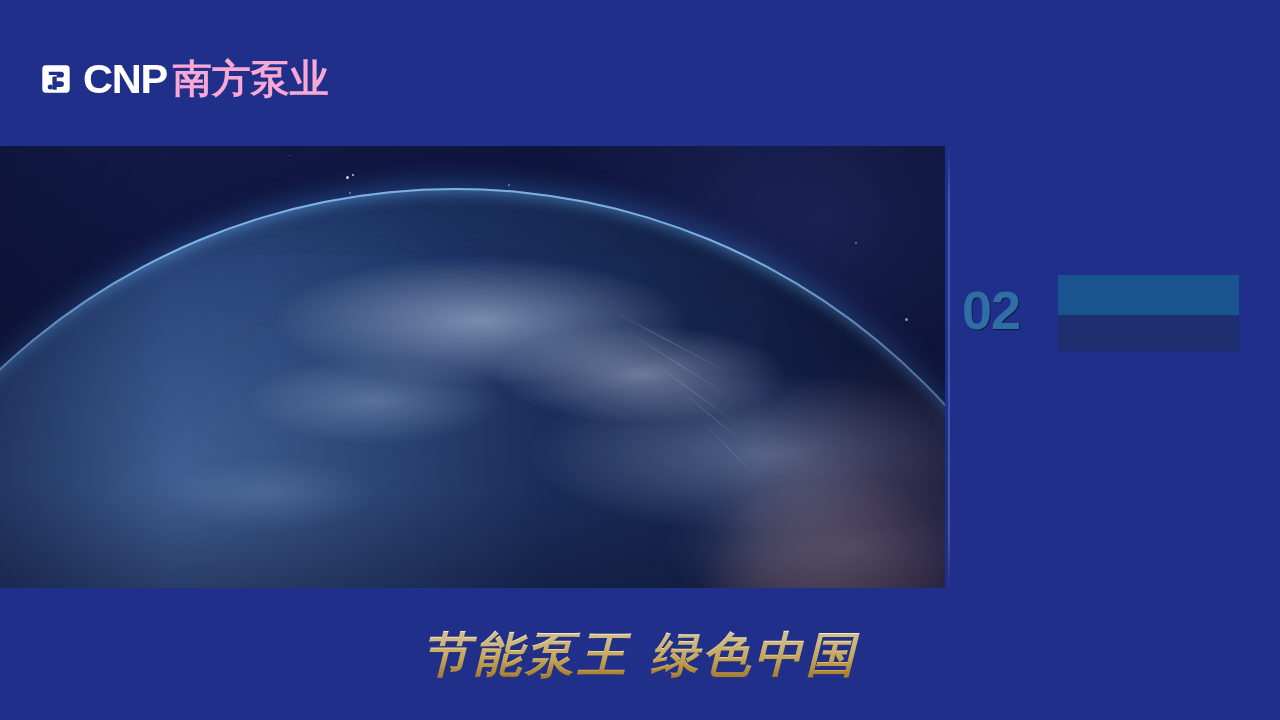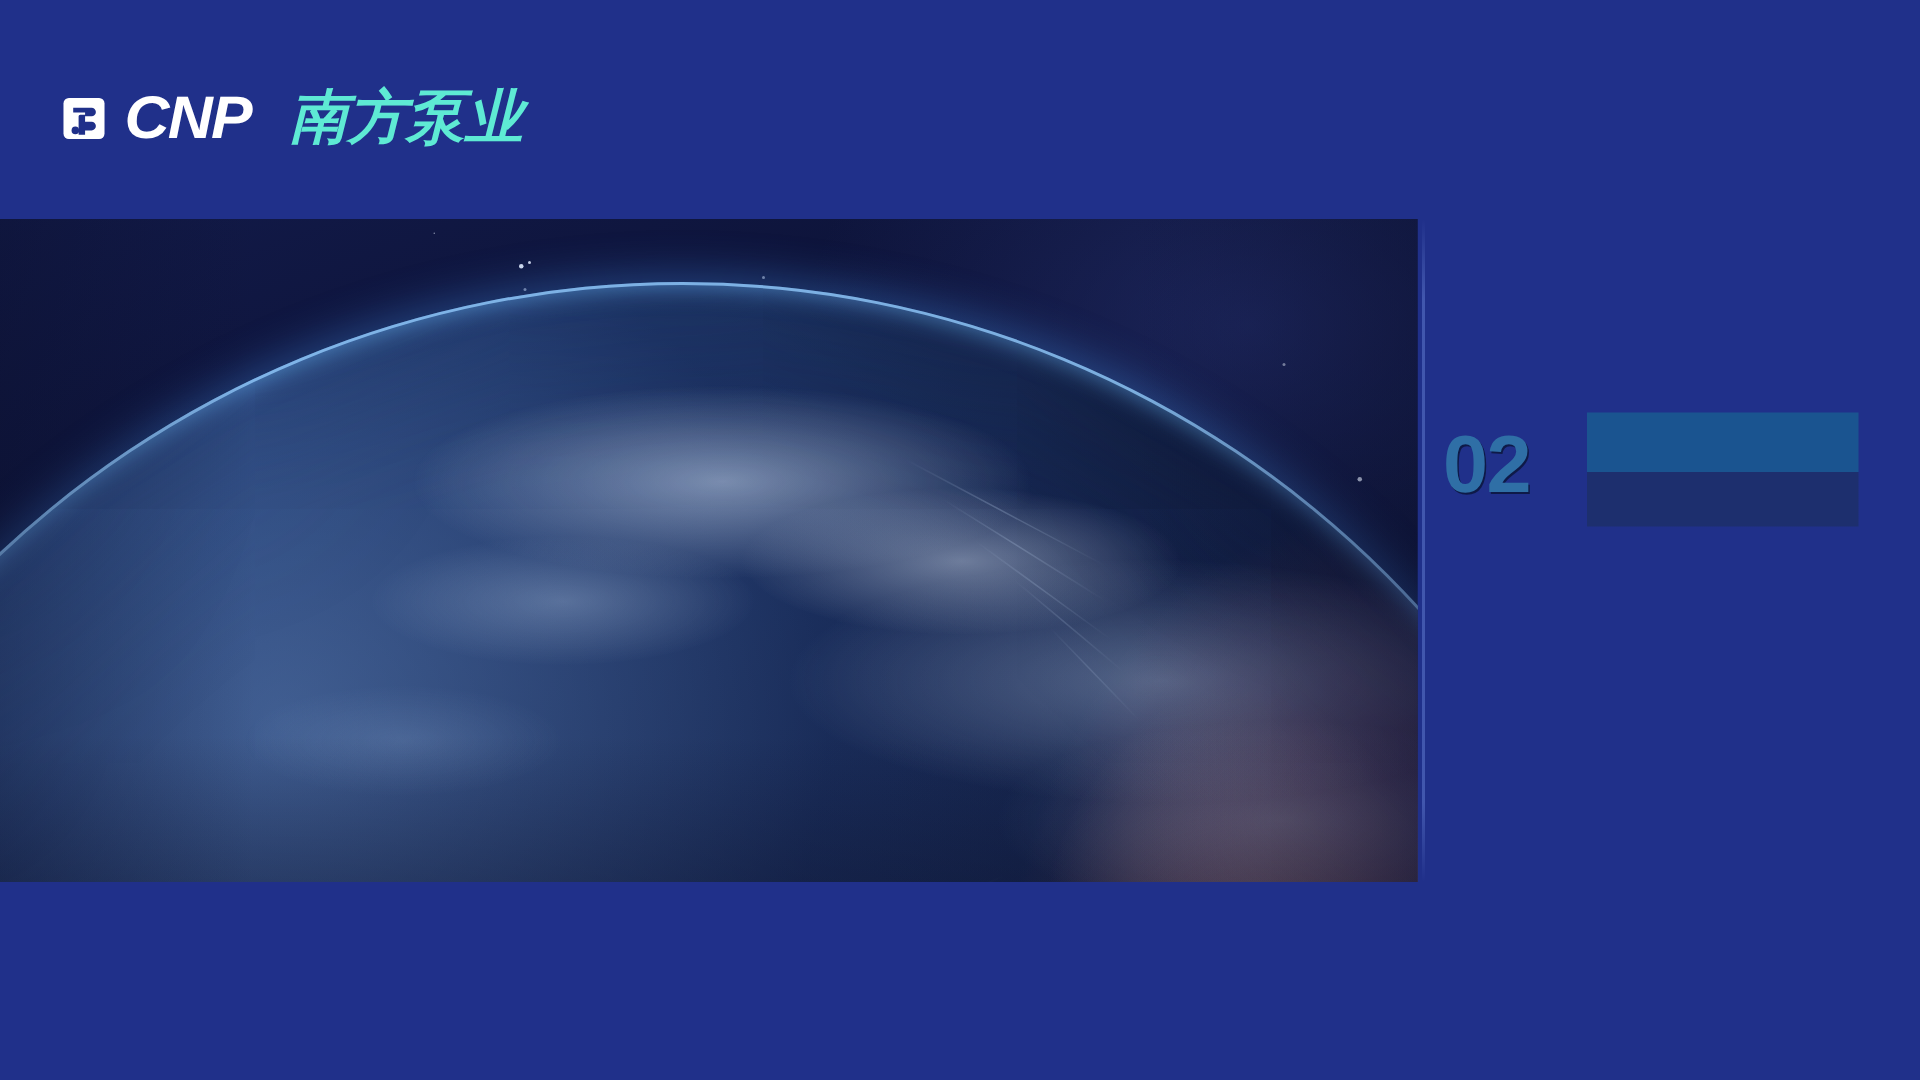--- a/index.html
+++ b/index.html
@@ -23,21 +23,20 @@
   }
 
   
   .header-band {
     position: absolute;
     left: 0;
     top: 0;
     width: 1280px;
     height: 146px;
     background: #20308a;
-    font-style: italic;
   }
 
   .brand-logo {
     position: absolute;
     left: 38px;
     top: 56px;
     height: 46px;
     display: flex;
     align-items: center;
     gap: 9px;
@@ -54,25 +53,25 @@
     font-size: 40px;
     font-weight: 700;
     letter-spacing: -1.2px;
     line-height: 40px;
     font-family: "Liberation Sans", "DejaVu Sans", sans-serif;
     transform: scaleX(1.04);
     transform-origin: left center;
   }
 
   .logo-cn {
-    color: #5eead4;
+    color: #f9a8d4;
     font-size: 39px;
     font-weight: 700;
     line-height: 40px;
-    margin-left: 20px;
+    margin-left: 0;
     letter-spacing: 0px;
     font-family: "DejaVu Sans", "Liberation Sans", sans-serif;
   }
 
   
   .image-panel {
     position: absolute;
     left: 0;
     top: 146px;
     width: 945px;
@@ -347,14 +346,17 @@
     <div class="image-vignette"></div>
   </div>
 
   <div class="panel-divider"></div>
 
   <div class="section-block">
     <div class="section-number">02</div>
     <div class="section-title-box"></div>
   </div>
 
+  <div class="bottom-band">
+    <div class="slogan">节能泵王 绿色中国</div>
+  </div>
 
 </div>
 
 </body></html>

